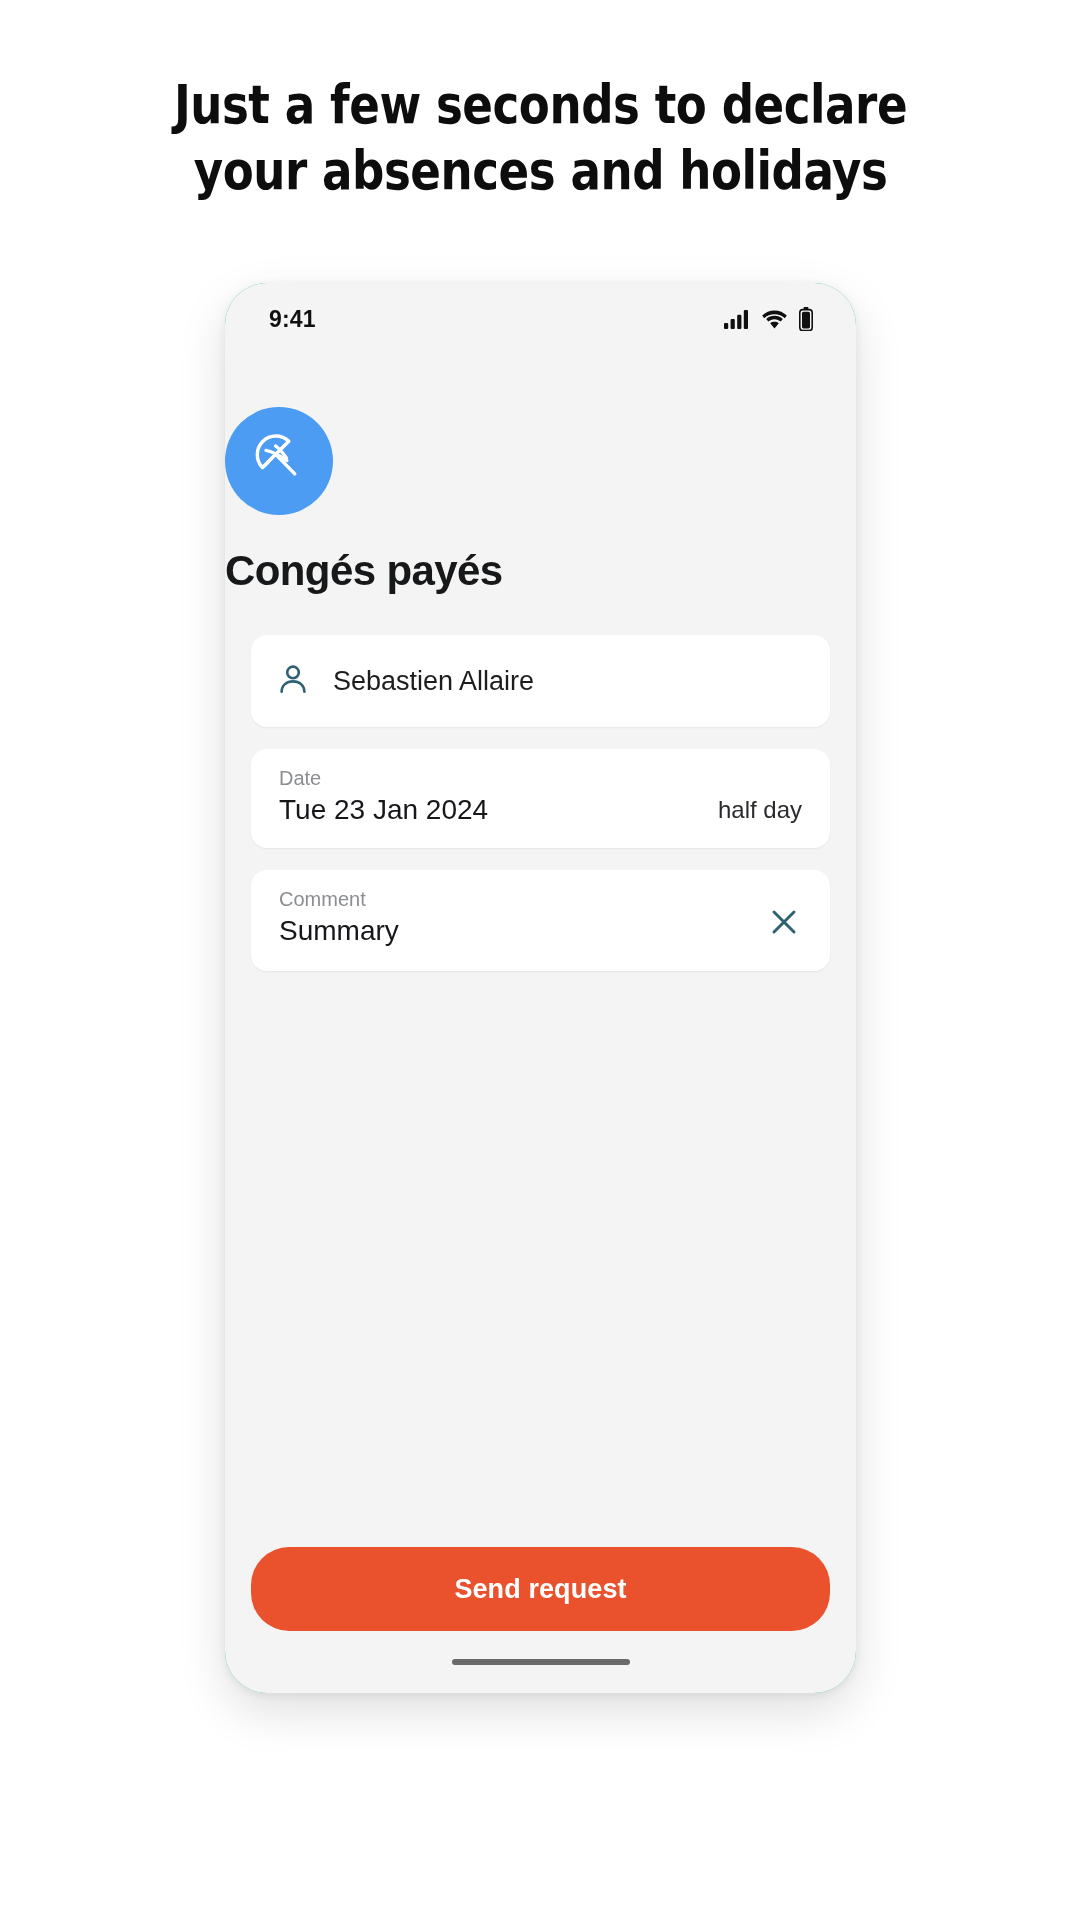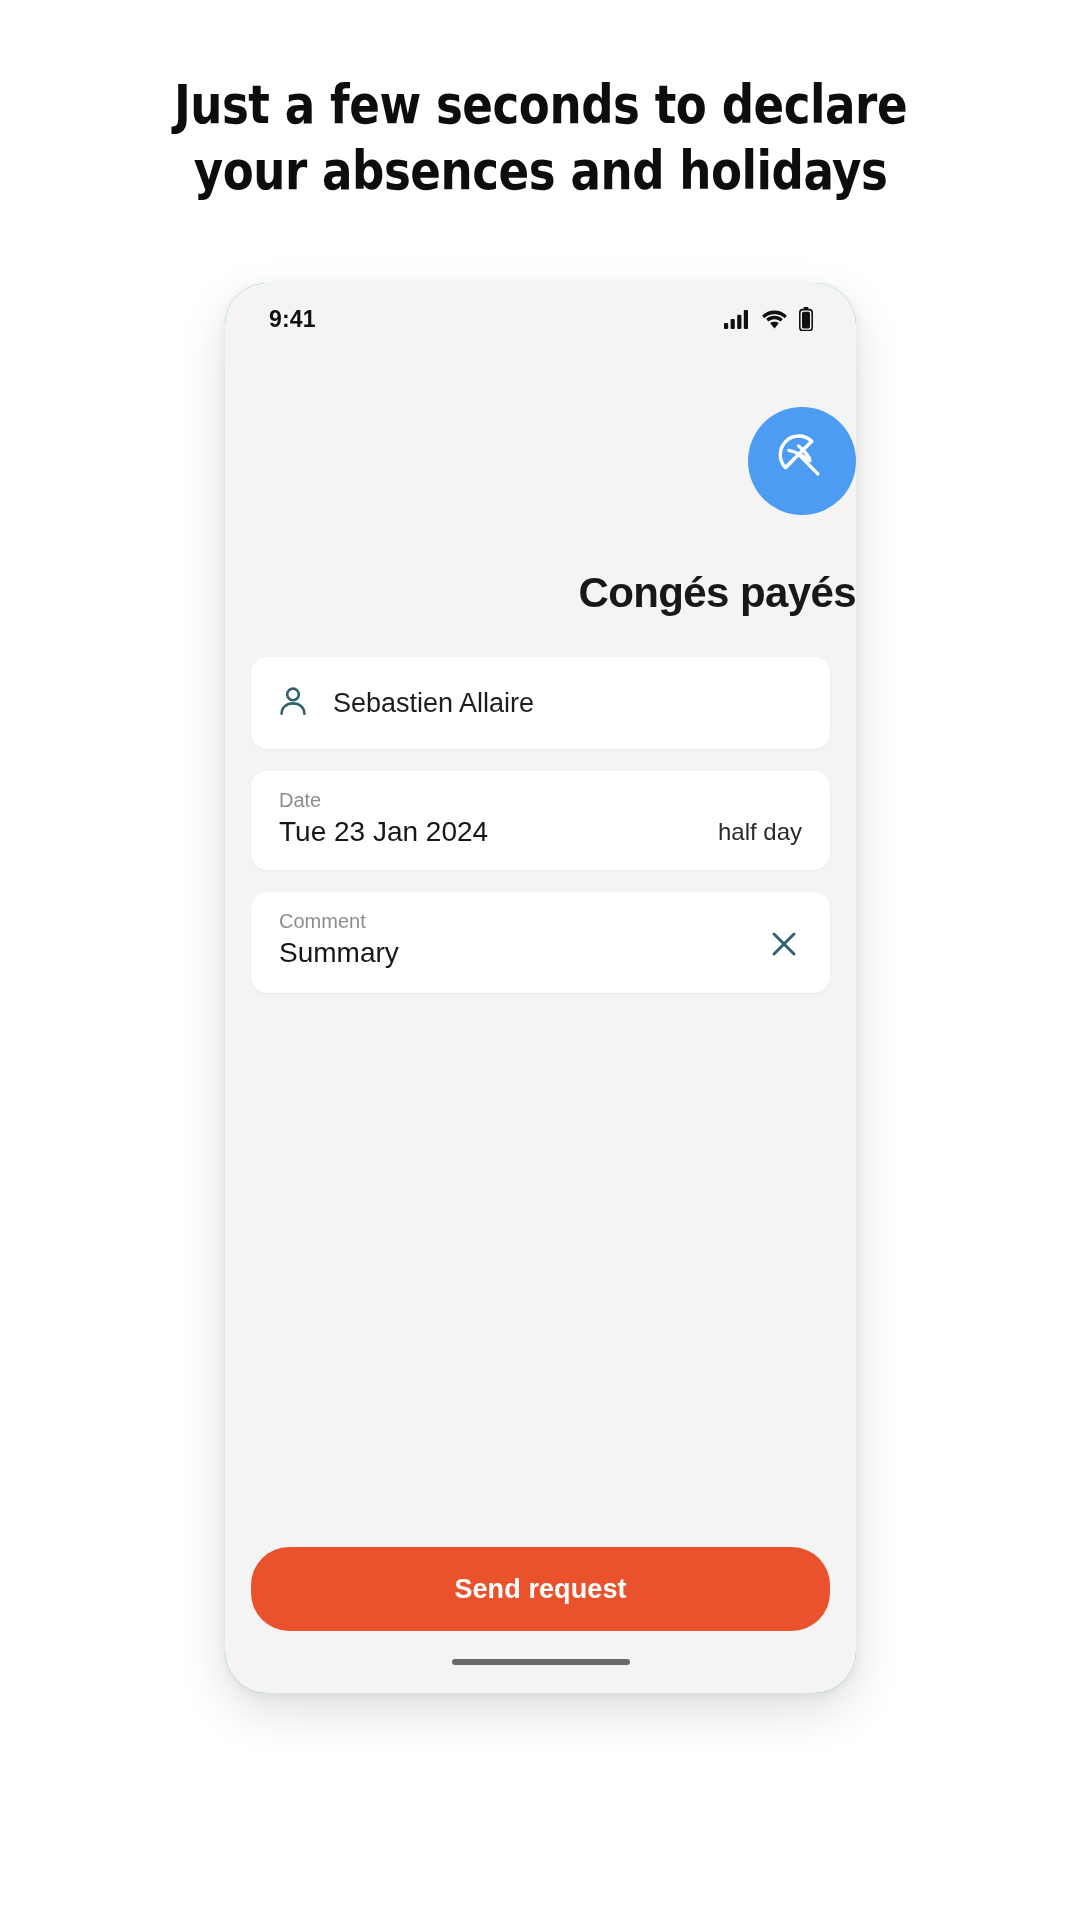--- a/index.html
+++ b/index.html
@@ -104,23 +104,22 @@
     font-weight: 700;
     color: #1b1b1d;
     letter-spacing: -0.3px;
   }
 
   
   .hero {
     flex: 0 0 auto;
     display: flex;
     flex-direction: column;
-    align-items: flex-end;
+    align-items: flex-start;
     padding-top: 62px;
-    gap: 22px;
   }
   .type-badge {
     width: 108px;
     height: 108px;
     border-radius: 50%;
     background: #4b9cf2;
     display: flex;
     align-items: center;
     justify-content: center;
   }

